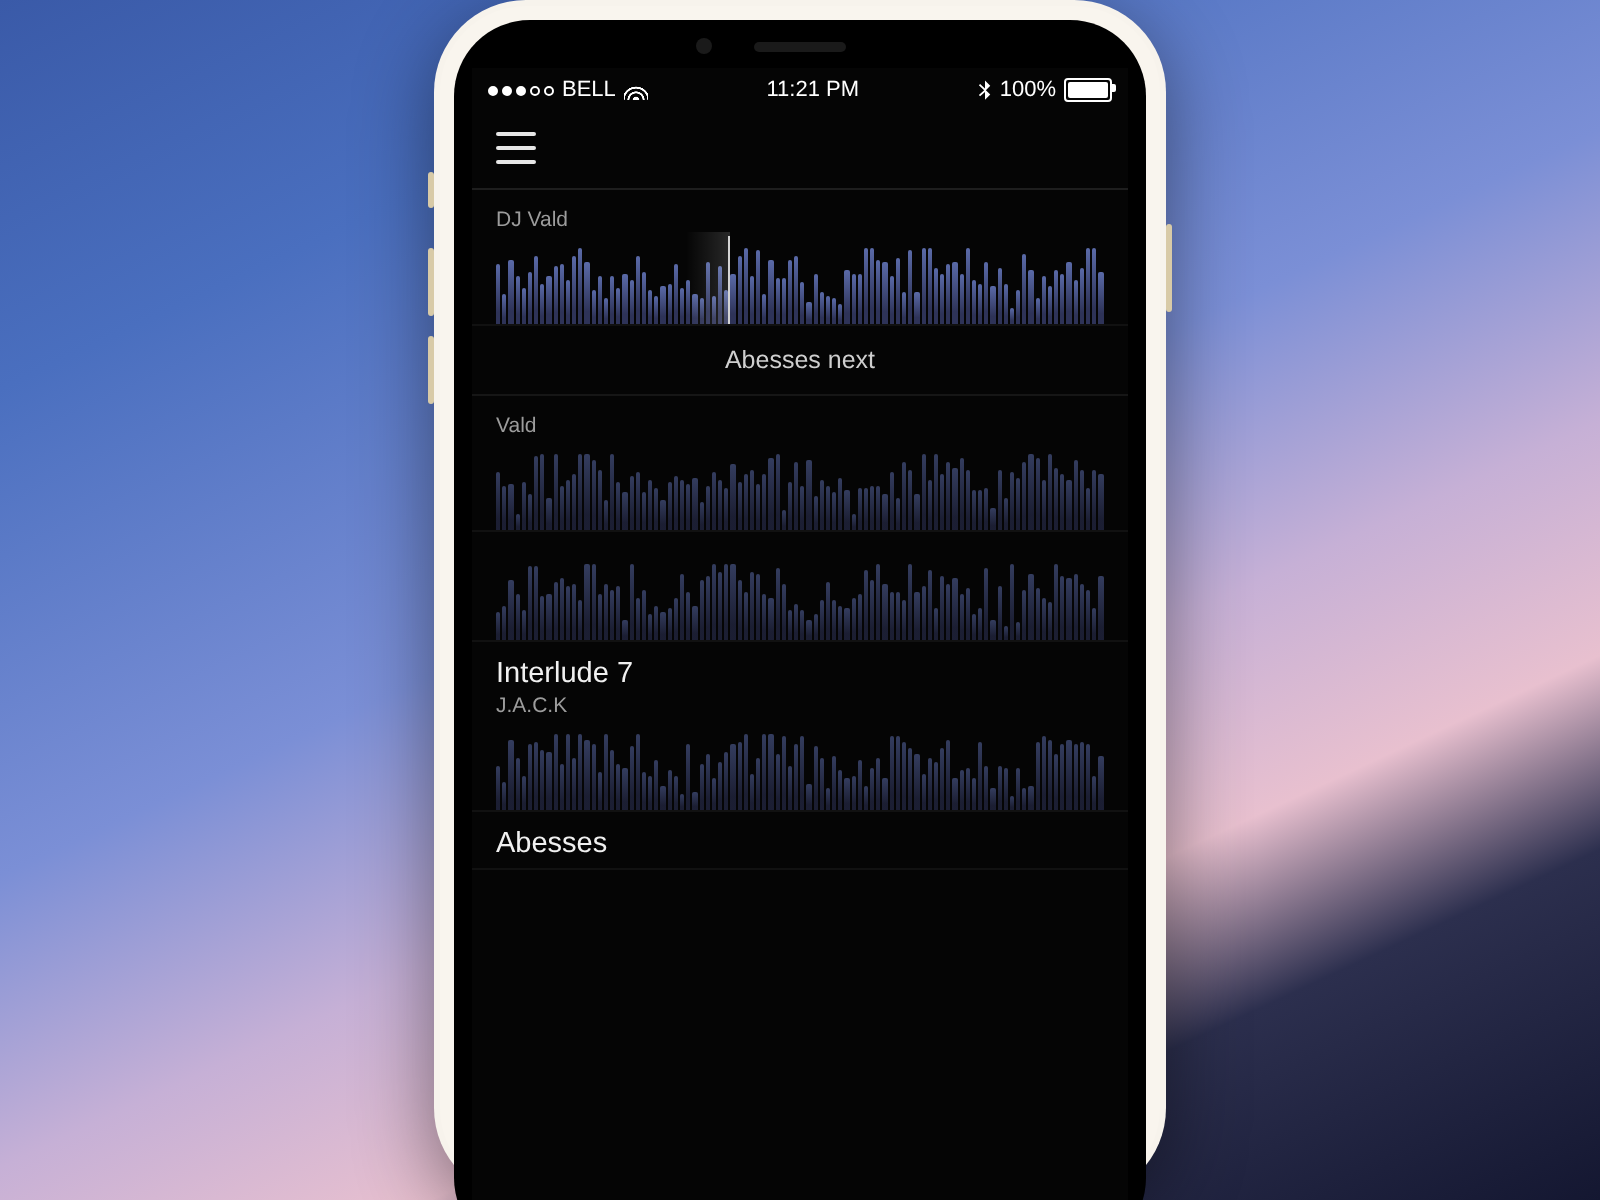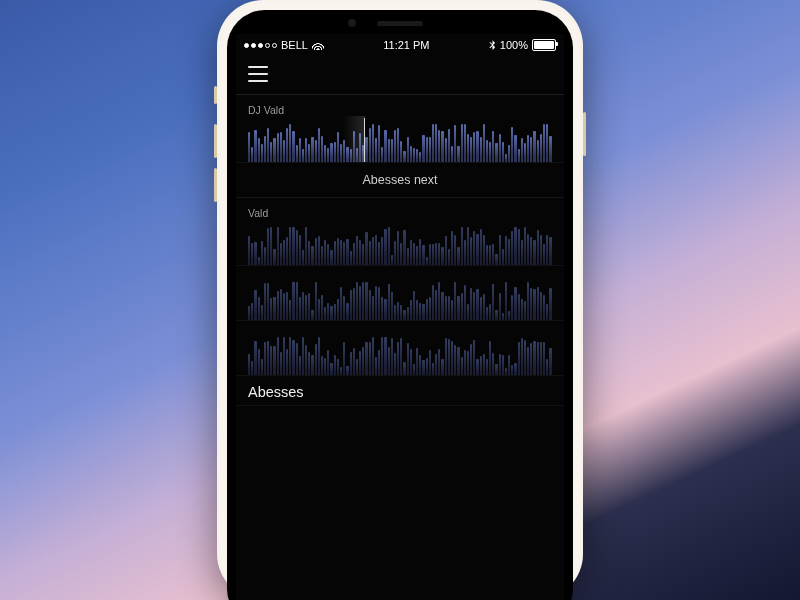--- a/index.html
+++ b/index.html
@@ -408,20 +408,22 @@
               <div class="bar" style="height: 30.572px;"></div>
               <div class="bar" style="height: 32.9174px;"></div>
               <div class="bar" style="height: 27.9634px;"></div>
               <div class="bar" style="height: 24.9284px;"></div>
               <div class="bar" style="height: 16.041px;"></div>
               <div class="bar" style="height: 31.753px;"></div>
             </div>
         </div>
 
         <div class="track">
+          <div class="t-title">Interlude 7</div>
+          <div class="t-artist">J.A.C.K</div>
           <div class="wave dim">
               <div class="bar" style="height: 21.3666px;"></div>
               <div class="bar" style="height: 14.0371px;"></div>
               <div class="bar" style="height: 34.262px;"></div>
               <div class="bar" style="height: 25.8839px;"></div>
               <div class="bar" style="height: 16.3303px;"></div>
               <div class="bar" style="height: 33.181px;"></div>
               <div class="bar" style="height: 33.6153px;"></div>
               <div class="bar" style="height: 29.3555px;"></div>
               <div class="bar" style="height: 28.7291px;"></div>

